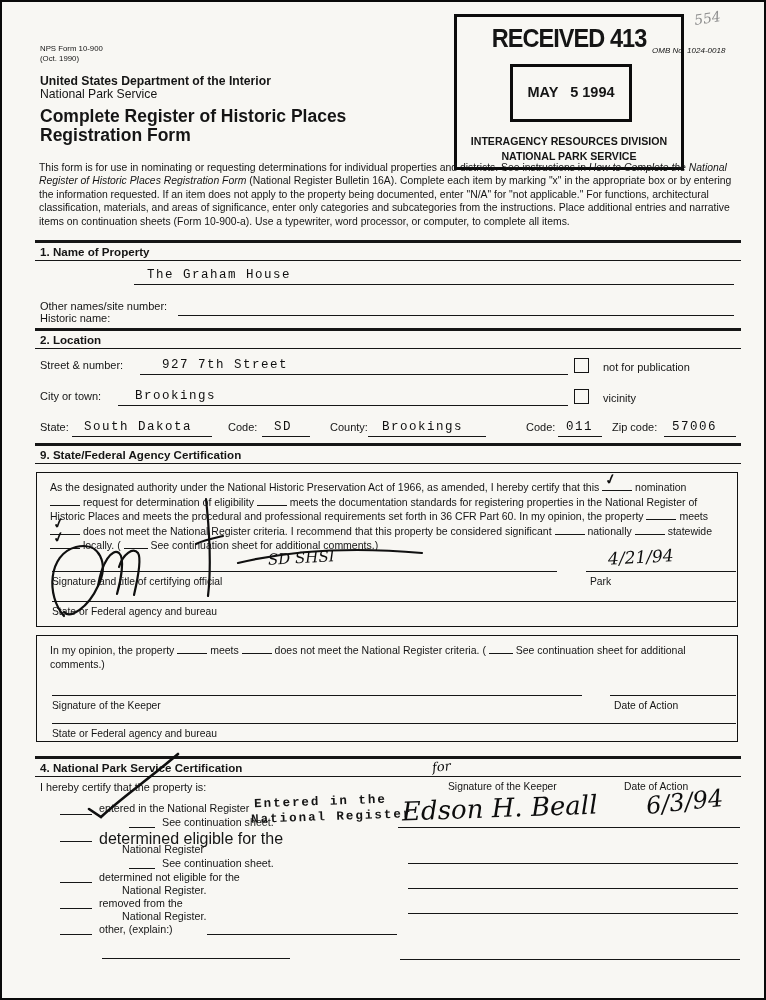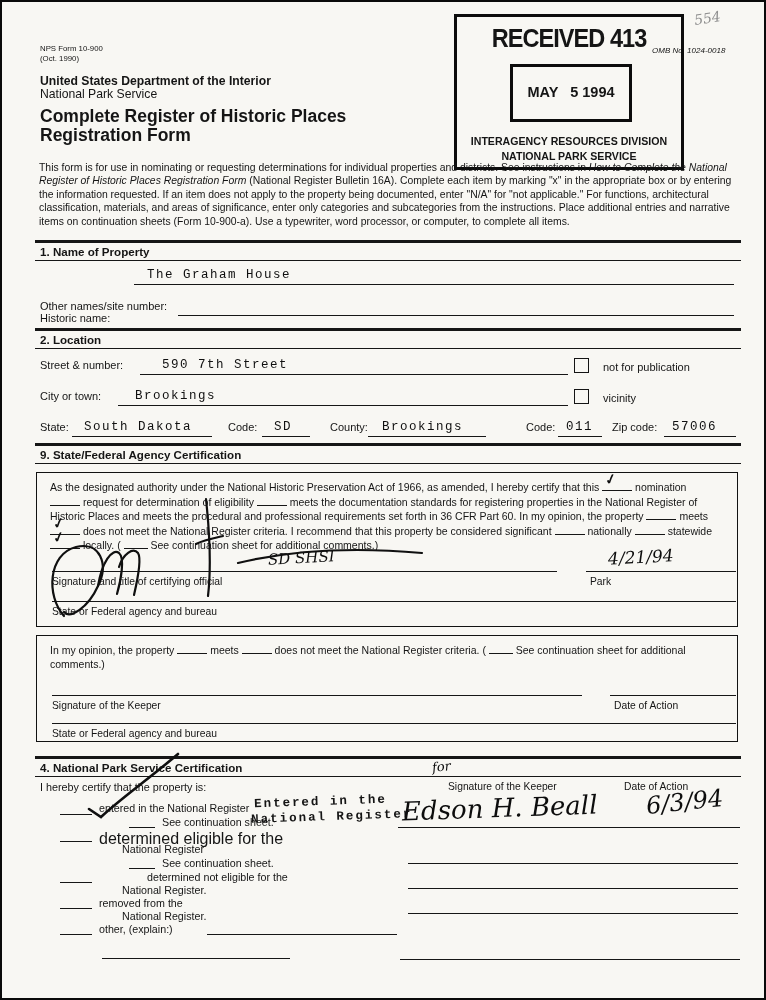--- a/index.html
+++ b/index.html
@@ -73,21 +73,21 @@
   <div class="hline" style="left:132px; top:282px; width:600px;"></div>
 
   <div class="lbl" style="left:38px; top:298px;">Other names/site number:</div>
   <div class="hline" style="left:176px; top:313px; width:556px;"></div>
 
   <div class="hline thick" style="left:33px; top:326px; width:706px;"></div>
   <div class="sec" style="left:38px; top:331px;">2.  Location</div>
   <div class="hline" style="left:33px; top:346px; width:706px;"></div>
 
   <div class="lbl" style="left:38px; top:357px;">Street &amp; number:</div>
-  <div class="tv" style="left:160px; top:356px;">590 7th Street</div>
+  <div class="tv" style="left:160px; top:356px;">927 7th Street</div>
   <div class="hline" style="left:138px; top:372px; width:428px;"></div>
   <div class="cbox" style="left:572px; top:356px;"></div>
   <div class="lbl" style="left:601px; top:359px;">not for publication</div>
 
   <div class="lbl" style="left:38px; top:388px;">City or town:</div>
   <div class="tv" style="left:133px; top:387px;">Brookings</div>
   <div class="hline" style="left:116px; top:403px; width:450px;"></div>
   <div class="cbox" style="left:572px; top:387px;"></div>
   <div class="lbl" style="left:601px; top:390px;">vicinity</div>
 
@@ -169,21 +169,21 @@
   <div class="hline" style="left:58px; top:812px; width:32px;"></div>
   <div class="t" style="left:97px; top:800px; font-size:10.7px;">entered in the National Register</div>
   <div class="hline" style="left:127px; top:825px; width:26px;"></div>
   <div class="t" style="left:160px; top:814px; font-size:10.7px;">See continuation sheet.</div>
   <div class="hline" style="left:58px; top:839px; width:32px;"></div>
   <div class="t" style="left:97px; top:828px; font-size:16px;">determined eligible for the</div>
   <div class="t" style="left:120px; top:841px; font-size:10.7px;">National Register</div>
   <div class="hline" style="left:127px; top:866px; width:26px;"></div>
   <div class="t" style="left:160px; top:855px; font-size:10.7px;">See continuation sheet.</div>
   <div class="hline" style="left:58px; top:880px; width:32px;"></div>
-  <div class="t" style="left:97px; top:869px; font-size:10.7px;margin-left:48px;">determined not eligible for the</div>
+  <div class="t" style="left:97px; top:869px; font-size:10.7px;">determined not eligible for the</div>
   <div class="t" style="left:120px; top:882px; font-size:10.7px;">National Register.</div>
   <div class="hline" style="left:58px; top:906px; width:32px;"></div>
   <div class="t" style="left:97px; top:895px; font-size:10.7px;">removed from the</div>
   <div class="t" style="left:120px; top:908px; font-size:10.7px;">National Register.</div>
   <div class="hline" style="left:58px; top:932px; width:32px;"></div>
   <div class="t" style="left:97px; top:921px; font-size:10.7px;">other, (explain:)</div>
   <div class="hline" style="left:205px; top:932px; width:190px;"></div>
   <div class="hline" style="left:100px; top:956px; width:188px;"></div>
 
   <div class="t mono" style="left:252px; top:793px; font-size:12.5px; letter-spacing:2px; transform:rotate(-2deg); font-weight:bold;">Entered in the</div>

